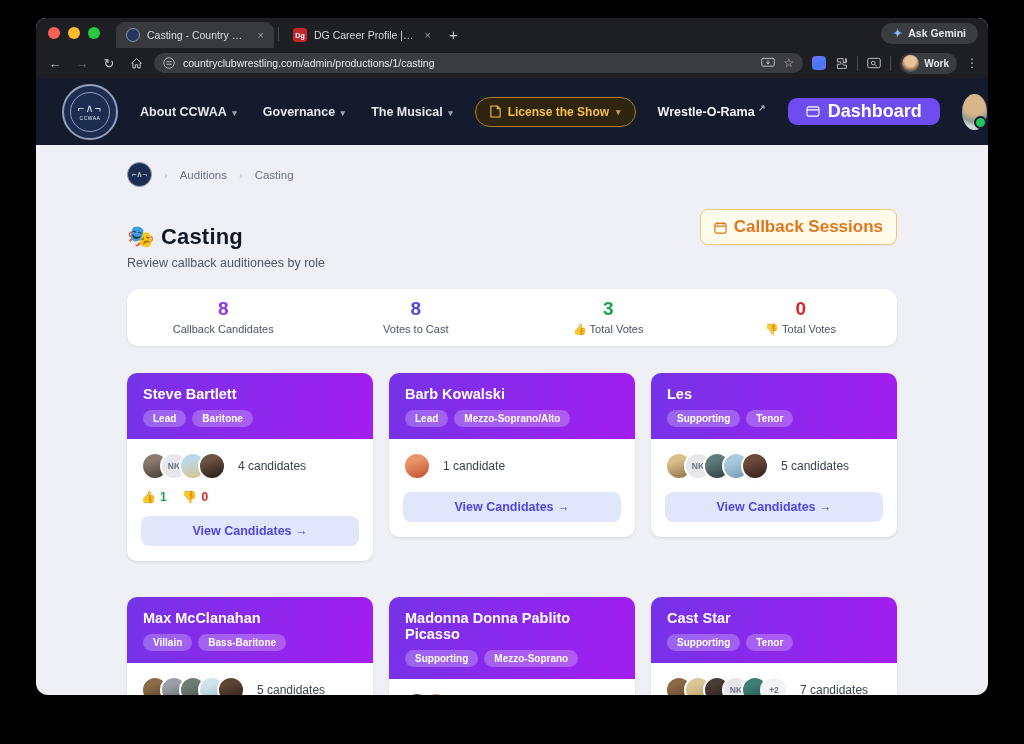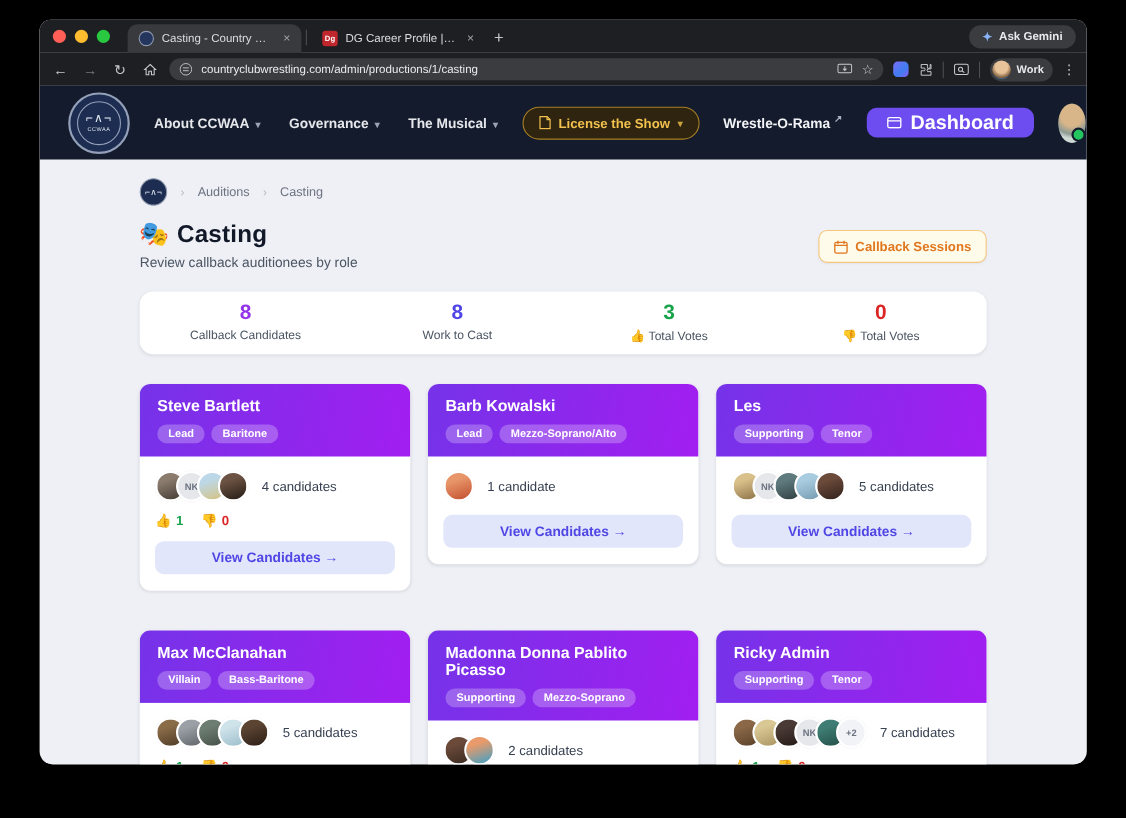--- a/index.html
+++ b/index.html
@@ -60,23 +60,23 @@
   .uname { color:#6b7280; font-size:12px; font-weight:bold; line-height:14px; }
   .urole { color:#6b7280; font-size:10px; text-align:center; }
 
   
   .content { flex:1; overflow:hidden; }
   .container { width:770px; margin:0 auto; padding-top:17px; }
   .breadcrumb { display:flex; align-items:center; gap:12px; color:#6b7280; font-size:11.5px; }
   .minilogo { width:25px; height:25px; border-radius:50%; background:#1d2d52; border:1px solid #8e99ad; display:flex; align-items:center; justify-content:center; color:#dfe5ee; font-size:8px; }
   .breadcrumb .sep { color:#b4bac4; font-size:11px; }
   .headrow { display:flex; align-items:flex-start; justify-content:space-between; margin-top:13px; }
-  .ptitle { font-size:22px; font-weight:800; color:#111827; letter-spacing:.2px; }
+  .ptitle { font-size:22px; font-weight:800; color:#111827; letter-spacing:.2px;margin-top:24px; }
   .psub { font-size:12.5px; color:#4b5563; margin-top:6px; }
-  .cbbtn { display:flex; align-items:center; gap:7px; background:#fffbeb; border:1px solid #f5c77e; border-radius:8px; padding:7px 13px; color:#e0761d; font-size:12px; font-weight:bold; margin-top:9px; box-shadow:0 1px 2px rgba(0,0,0,.05); }
+  .cbbtn { display:flex; align-items:center; gap:7px; background:#fffbeb; border:1px solid #f5c77e; border-radius:8px; padding:7px 13px; color:#e0761d; font-size:17px; font-weight:bold; margin-top:9px; box-shadow:0 1px 2px rgba(0,0,0,.05); }
 
   .statsbar { margin-top:19px; background:#fff; border-radius:12px; box-shadow:0 1px 3px rgba(16,24,40,.08); display:grid; grid-template-columns:repeat(4,1fr); padding:9px 0 10px; }
   .stat { text-align:center; }
   .stat .v { font-size:19px; font-weight:800; }
   .stat .l { font-size:11px; color:#4b5563; margin-top:3px; }
 
   .grid { margin-top:27px; display:grid; grid-template-columns:repeat(3,1fr); gap:36px 16px; align-items:start; padding-bottom:18px; }
   .card { background:#fff; border-radius:10px; box-shadow:0 1px 3px rgba(16,24,40,.1); overflow:hidden; }
   .chead { background:linear-gradient(100deg,#7533e8,#a21ef0); padding:13px 16px 12px; }
   .cname { color:#fff; font-size:14.5px; font-weight:bold; }
@@ -238,21 +238,21 @@
         </div>
       </div>
 
       <div class="statsbar" id="stats">
           <div class="stat">
             <div class="v" style="color: rgb(147, 51, 234);">8</div>
             <div class="l">Callback Candidates</div>
           </div>
           <div class="stat">
             <div class="v" style="color: rgb(79, 70, 229);">8</div>
-            <div class="l">Work to Cast</div>
+            <div class="l">Votes to Cast</div>
           </div>
           <div class="stat">
             <div class="v" style="color: rgb(22, 163, 74);">3</div>
             <div class="l">👍 Total Votes</div>
           </div>
           <div class="stat">
             <div class="v" style="color: rgb(220, 38, 38);">0</div>
             <div class="l">👎 Total Votes</div>
           </div>
         </div>
@@ -361,21 +361,21 @@
                 <div class="avstack">
                   <span class="av" style="background: linear-gradient(160deg, rgb(107, 74, 58) 30%, rgb(58, 42, 32));"></span>
                   <span class="av" style="background: linear-gradient(160deg, rgb(232, 154, 106) 30%, rgb(60, 160, 200));"></span>
                 </div>
                 <span class="candtxt">2 candidates</span>
               </div>
             </div>
           </div>
           <div class="card">
             <div class="chead">
-              <div class="cname">Ricky Admin</div>
+              <div class="cname">Cast Star</div>
               <div class="ctags">
                 <span class="ctag">Supporting</span>
                 <span class="ctag">Tenor</span>
               </div>
             </div>
             <div class="cbody">
               <div class="avrow">
                 <div class="avstack">
                   <span class="av" style="background: linear-gradient(160deg, rgb(138, 104, 72) 30%, rgb(90, 64, 40));"></span>
                   <span class="av" style="background: linear-gradient(160deg, rgb(217, 200, 148) 30%, rgb(168, 146, 96));"></span>

